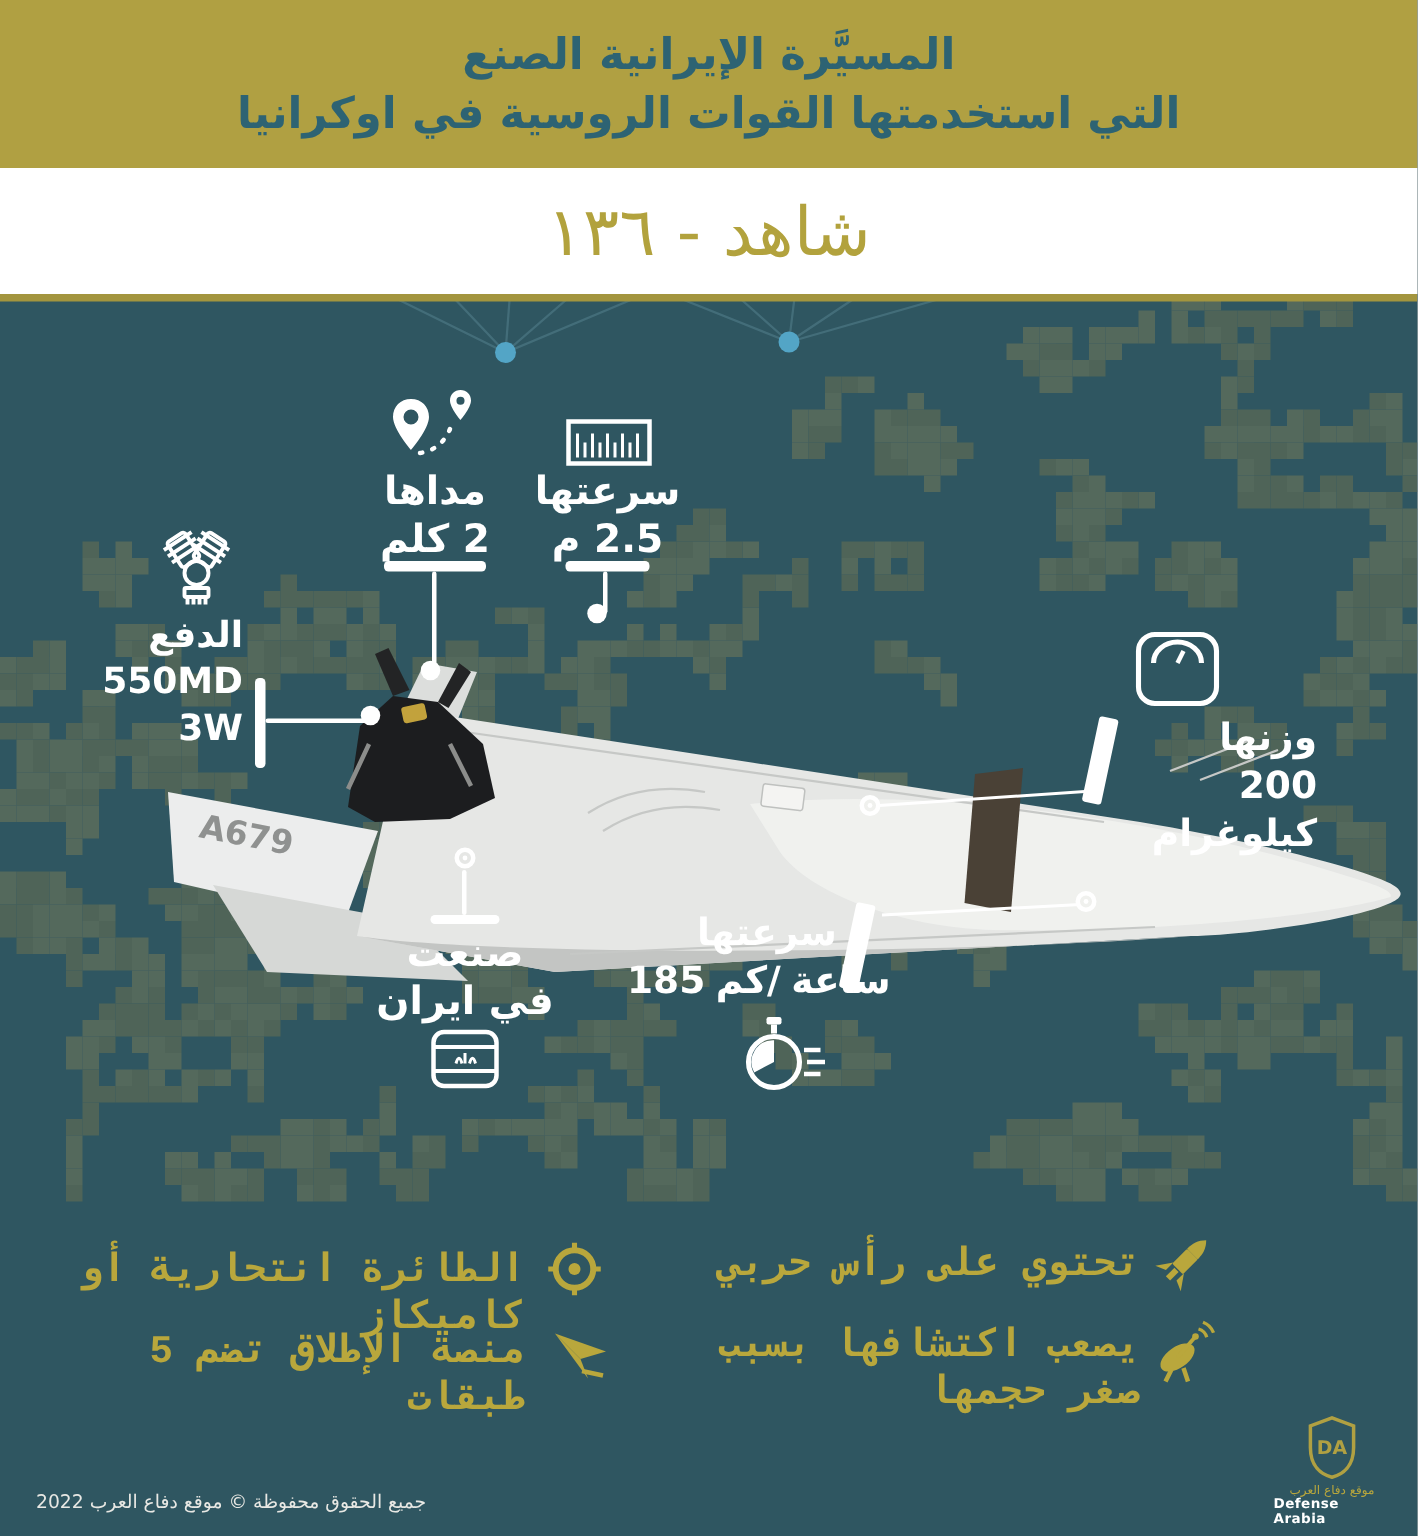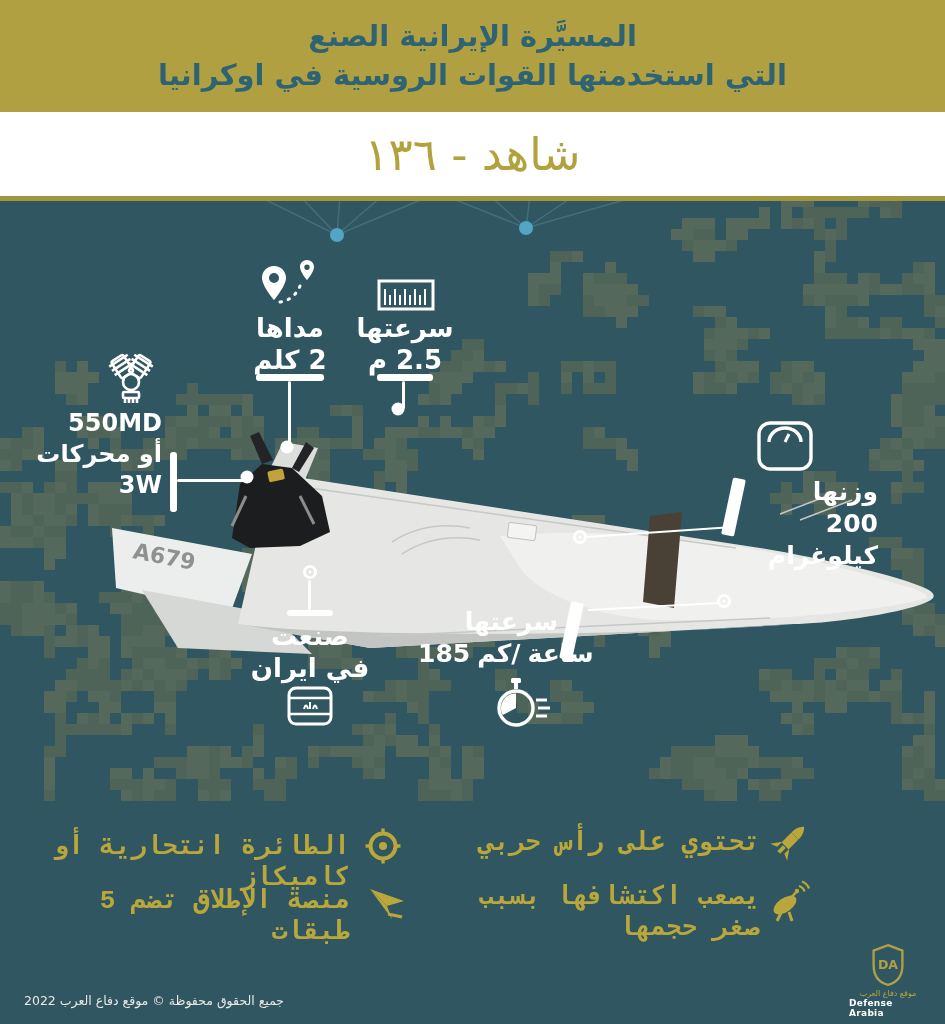--- a/index.html
+++ b/index.html
@@ -1390,22 +1390,22 @@
         </g>
         <circle cx="33" cy="36" r="8"></circle>
         <rect x="25" y="46" width="16" height="6" rx="1"></rect>
         <line x1="27" y1="52" x2="27" y2="57"></line>
           <line x1="31" y1="52" x2="31" y2="57"></line>
         <line x1="35" y1="52" x2="35" y2="57"></line>
           <line x1="39" y1="52" x2="39" y2="57"></line>
       </g>
     </svg>
     <div class="c-text t-right engine-text" style="left:36px;top:212px;width:126px">
+      <div>الدفع</div>
       <div>550MD</div>
-      <div>أو محركات</div>
       <div>3W</div>
     </div>
     <div class="bar-v" style="left:170px;top:256px;width:7px;height:60px;border-radius:3px"></div>
     <div class="bar-h" style="left:177px;top:283px;width:68px;height:3px"></div>
 
     <svg class="icon" style="left:756px;top:224px" width="58" height="52" viewBox="0 0 58 52">
       <rect x="3" y="3" width="52" height="46" rx="11" fill="none" stroke="#fff" stroke-width="3.4"></rect>
       <path d="M13,22 A16,14 0 0 1 45,22" fill="none" stroke="#fff" stroke-width="3.4"></path>
       <path d="M33,14 L29,22" stroke="#fff" stroke-width="3" fill="none"></path>
     </svg>

